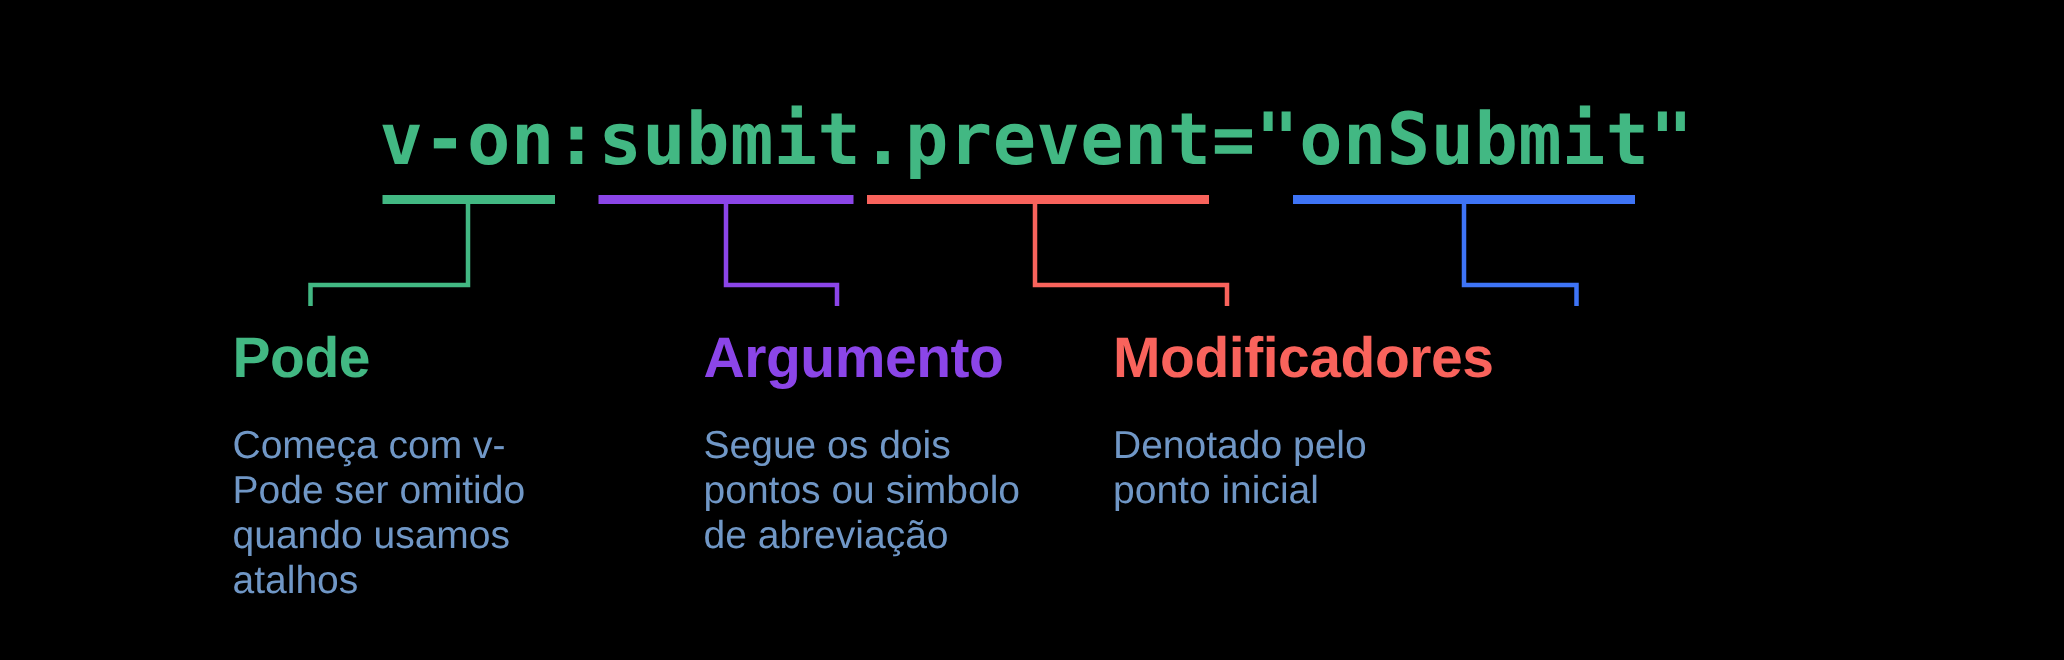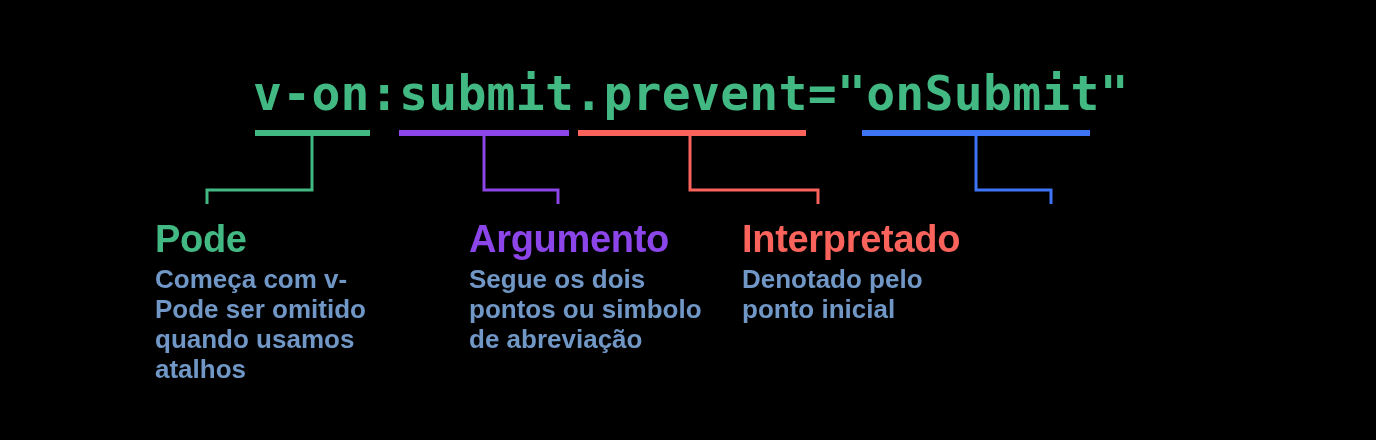--- a/index.html
+++ b/index.html
@@ -39,24 +39,24 @@
     position: absolute;
     top: 218px;
     font-size: 38px;
     font-weight: 600;
     letter-spacing: -0.3px;
     line-height: 42px;
     white-space: nowrap;
   }
   .desc {
     position: absolute;
-    top: 264px;
+    top: 281px;
     font-size: 26px;
     line-height: 30px;
-    font-weight: 700;
+    font-weight: 400;
     color: #7097c6;
     white-space: pre-line;
   }
   .c1 { left: 155px; }
   .c2 { left: 469px; }
   .c3 { left: 742px; }
   .c4 { left: 1005px; }
   .green  { color: #42b883; }
   .purple { color: #8b45e8; }
   .red    { color: #f9635c; }
@@ -86,18 +86,18 @@
   <div class="desc c1">Começa com v-
 Pode ser omitido
 quando usamos
 atalhos</div>
 
   <div class="label c2 purple">Argumento</div>
   <div class="desc c2">Segue os dois
 pontos ou simbolo
 de abreviação</div>
 
-  <div class="label c3 red">Interpretado</div>
+  <div class="label c3 red">Modificadores</div>
   <div class="desc c3">Denotado pelo
 ponto inicial</div>
 
 
 </div>
 
 </body></html>

